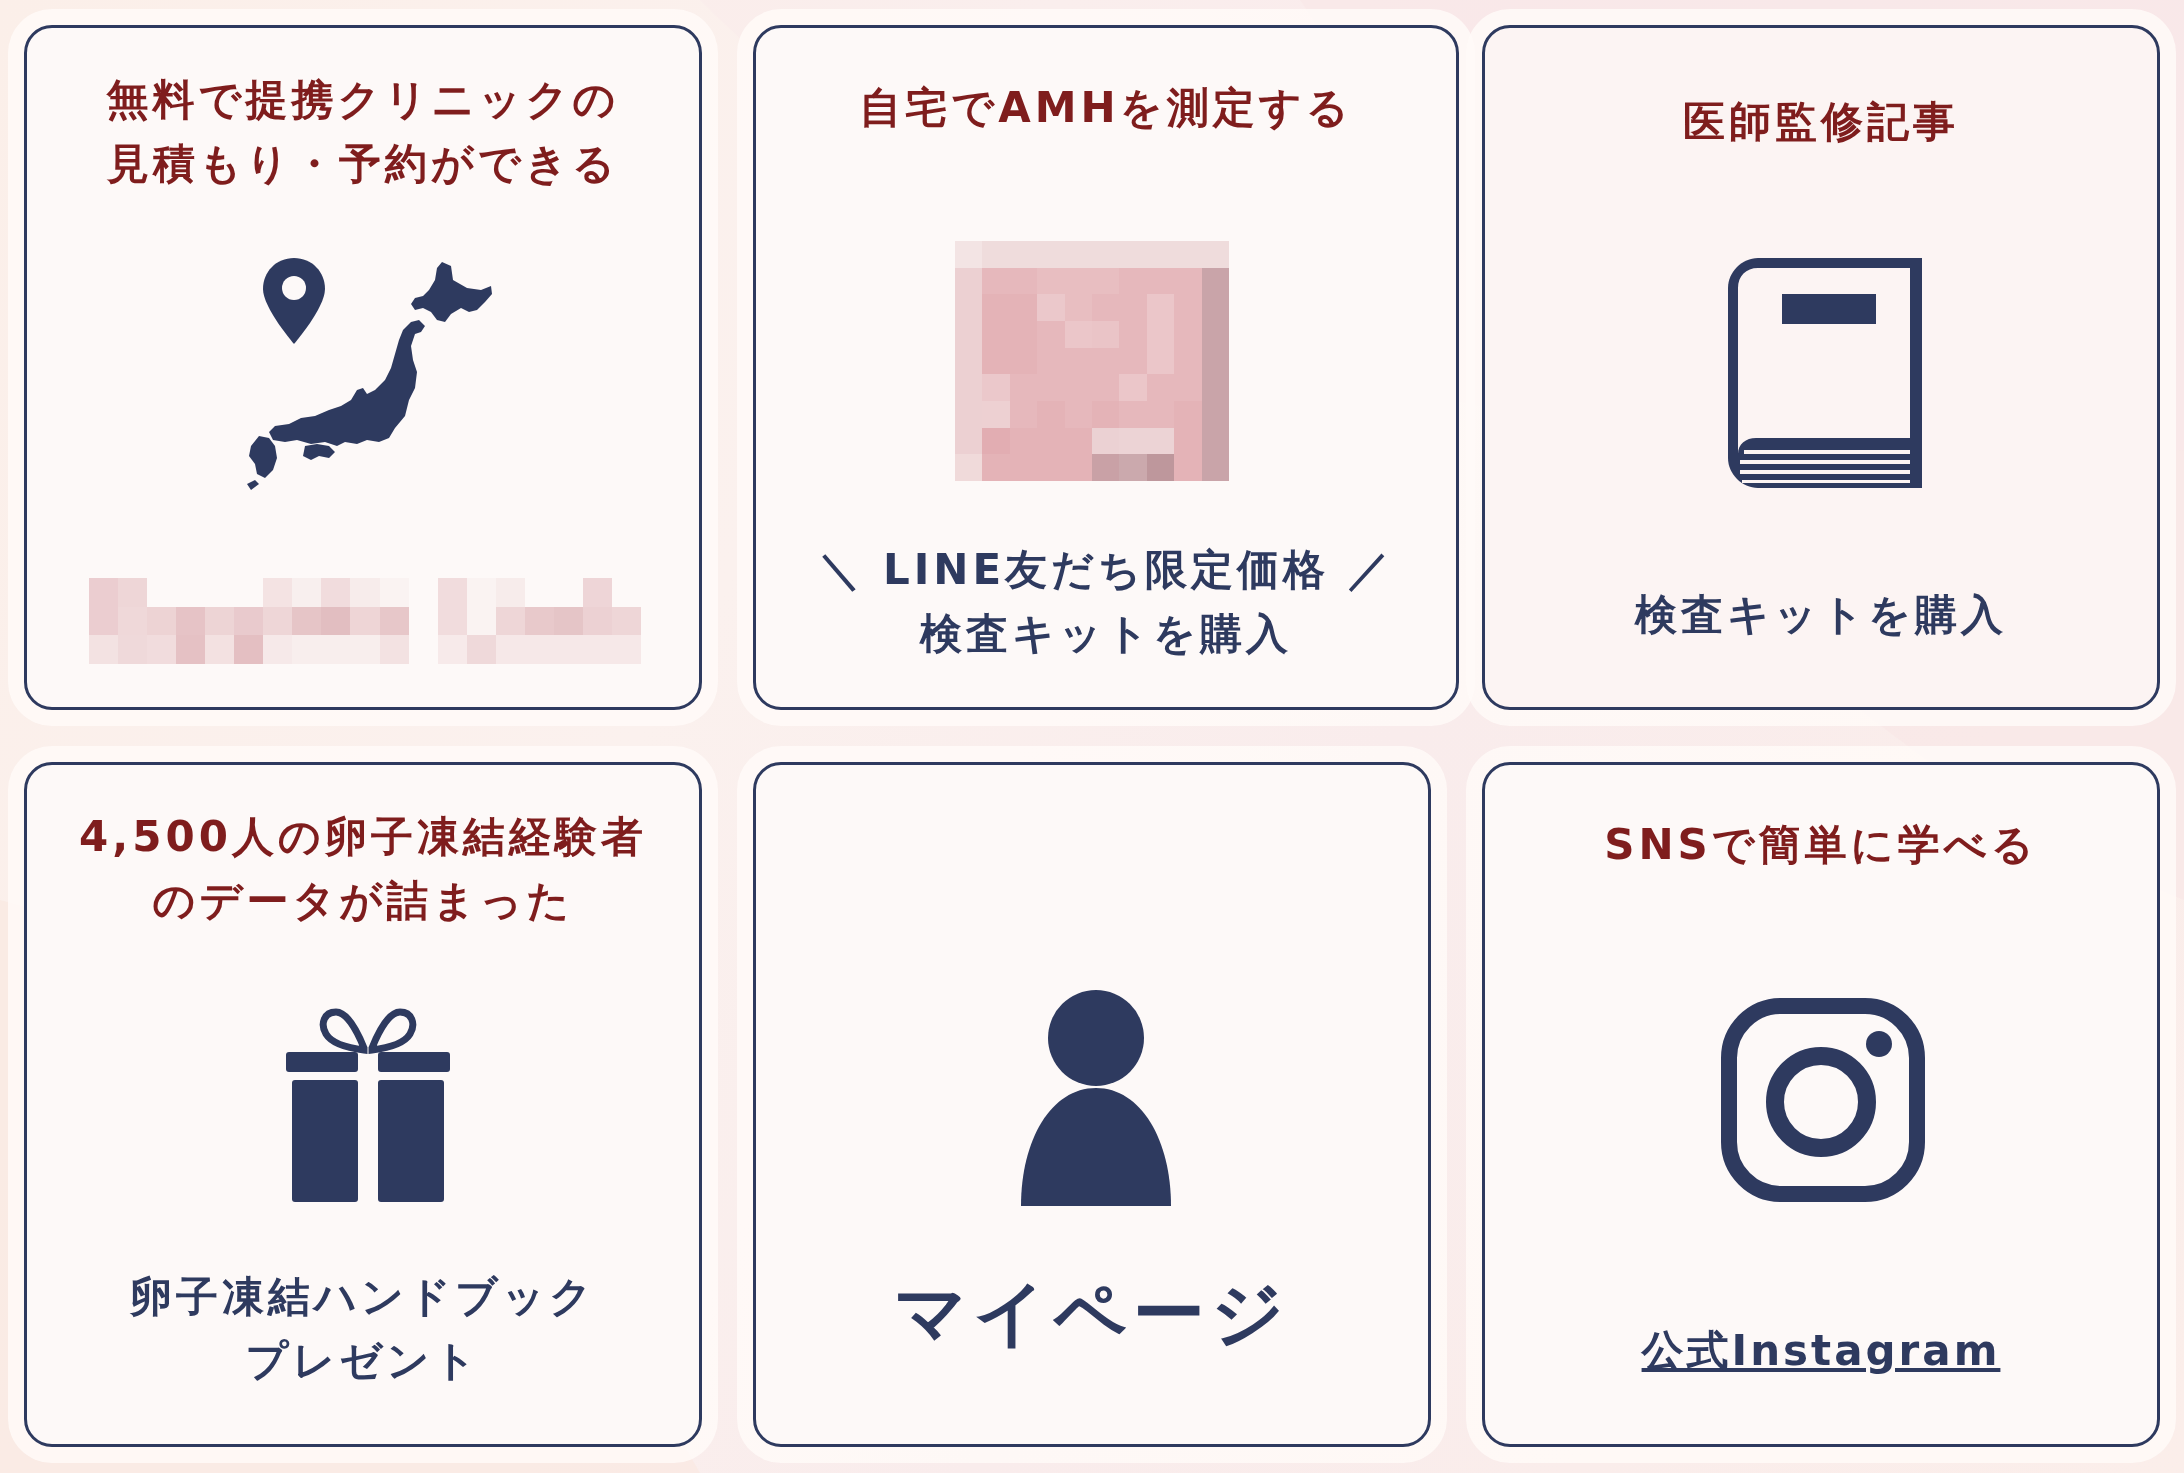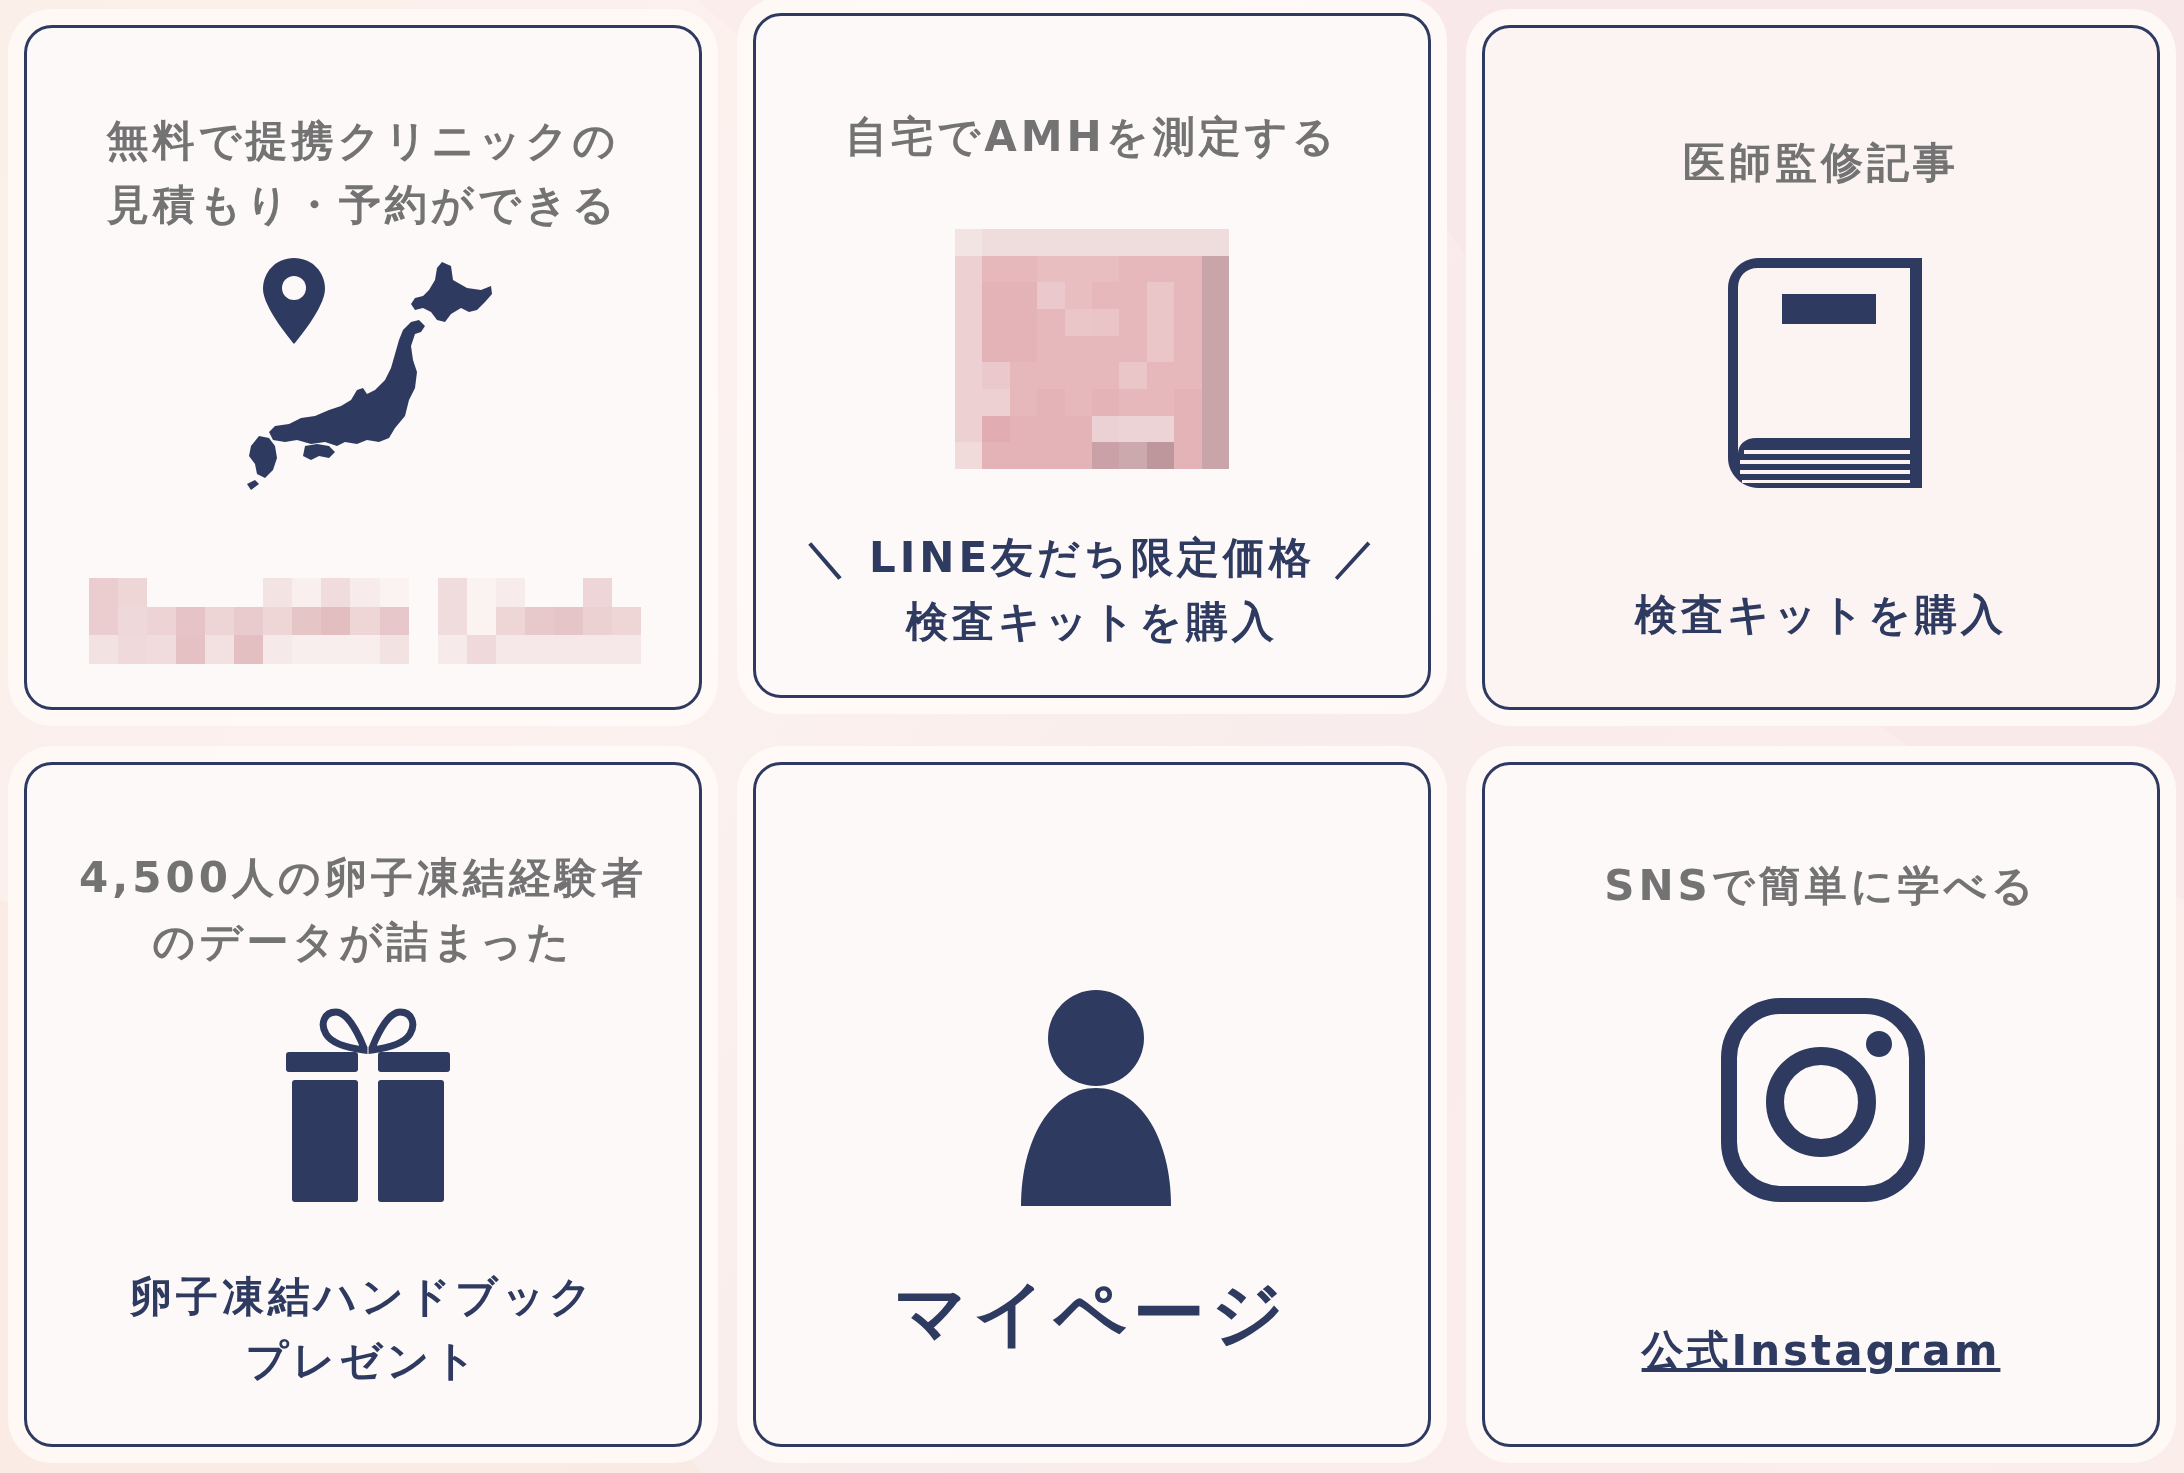--- a/index.html
+++ b/index.html
@@ -17,21 +17,21 @@
     border:3px solid #2e3a5f; border-radius:28px;
     background:#fdf9f8;
     box-shadow: 0 0 0 16px rgba(255,250,248,0.85);
     box-sizing:content-box;
     cursor:pointer;
   }
   .card.tint { background:#fcf4f3; }
   .title {
     position:absolute; left:0; right:0; text-align:center;
     font-weight:bold; font-size:42px; line-height:64px; letter-spacing:4px;
-    color:#737373; white-space:pre-line;margin-top:41px;
+    color:#7f1d1d; white-space:pre-line;
   }
   .label {
     position:absolute; left:0; right:0; text-align:center;
     font-weight:bold; font-size:42px; line-height:64px; letter-spacing:4px;
     color:#2e3a5f; white-space:pre-line;
   }
   .label.big { font-size:72px; letter-spacing:6px; line-height:80px; }
   .label.ig { font-weight:bold; letter-spacing:3px; }
   .icon { position:absolute; }
   .pixel-grid { position:absolute; display:grid; }
@@ -116,21 +116,21 @@
       <div style="background:#f7eaea"></div>
       <div style="background:#efd9da"></div>
       <div style="background:#f6e8e8"></div>
       <div style="background:#f6e8e8"></div>
       <div style="background:#f6e8e8"></div>
       <div style="background:#f6e8e8"></div>
       <div style="background:#f6e8e8"></div>
   </div>
 </div>
 
-<div class="card" style="left:753px; top:13px;">
+<div class="card" style="left:753px; top:25px;padding-left:28px;">
   <div class="title" style="top:48px;">自宅でAMHを測定する</div>
   <div class="pixel-grid" style="left:199px; top:213px; width:274px; height:240px; grid-template-columns:repeat(10,1fr); grid-template-rows:repeat(9,1fr);">
     <div style="background:#f3e4e4"></div>
       <div style="background:#efdcdc"></div>
       <div style="background:#efdcdc"></div>
       <div style="background:#efdcdc"></div>
       <div style="background:#efdcdc"></div>
       <div style="background:#efdcdc"></div>
       <div style="background:#efdcdc"></div>
       <div style="background:#efdcdc"></div>

